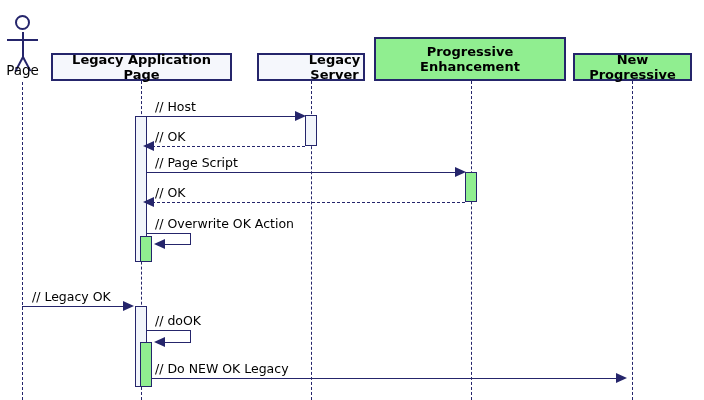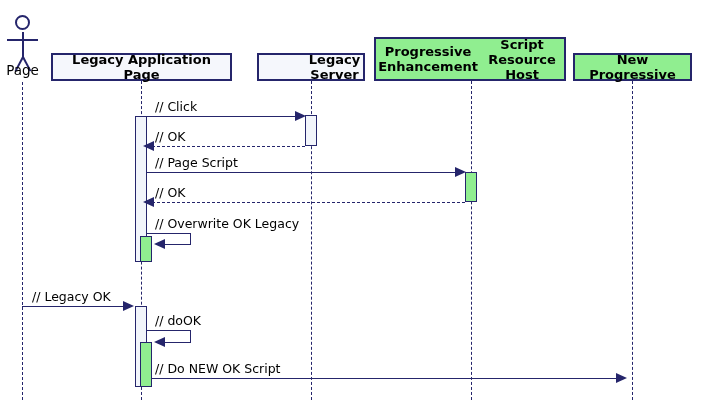--- a/index.html
+++ b/index.html
@@ -65,71 +65,70 @@
   <div class="box blue" style="left:51px;top:53px;width:181px;height:28px;">
     <span>Legacy Application Page</span>
   </div>
   <div class="lifeline" style="left:141px;top:81px;height:319px;"></div>
 
   <div class="box blue" style="left:257px;top:53px;width:108px;height:28px;padding-left:47px;">
     <span>Legacy Server</span>
   </div>
   <div class="lifeline" style="left:311px;top:81px;height:319px;"></div>
 
-  <div class="box green" style="left:374px;top:37px;width:192px;height:44px;flex-direction:row;">
+  <div class="box green" style="left:374px;top:37px;width:192px;height:44px;flex-direction:column;">
     <span>Progressive Enhancement</span>
-    <span>Script Resource Host</span>
   </div>
   <div class="lifeline" style="left:471px;top:81px;height:319px;"></div>
 
   <div class="box green" style="left:573px;top:53px;width:119px;height:28px;">
     <span>New Progressive</span>
   </div>
   <div class="lifeline" style="left:632px;top:81px;height:319px;"></div>
 
   <div class="act blue" style="left:135px;top:116px;width:12px;height:146px;"></div>
 
   <div class="act green" style="left:140px;top:236px;width:12px;height:26px;"></div>
 
   <div class="act blue" style="left:305px;top:115px;width:12px;height:31px;"></div>
 
   <div class="act green" style="left:465px;top:172px;width:12px;height:30px;"></div>
 
   <div class="act blue" style="left:135px;top:306px;width:12px;height:81px;"></div>
   <div class="act green" style="left:140px;top:342px;width:12px;height:45px;"></div>
 
-  <div class="label" style="left:155px;top:99px;">// Click</div>
+  <div class="label" style="left:155px;top:99px;">// Host</div>
   <div class="msgline" style="left:147px;top:116px;width:154px;"></div>
   <div class="arrow right" style="left:295px;top:111px;"></div>
 
   <div class="label" style="left:155px;top:129px;">// OK</div>
   <div class="msgline dash" style="left:152px;top:146px;width:153px;"></div>
   <div class="arrow left" style="left:143px;top:141px;"></div>
 
   <div class="label" style="left:155px;top:155px;">// Page Script</div>
   <div class="msgline" style="left:147px;top:172px;width:314px;"></div>
   <div class="arrow right" style="left:455px;top:167px;"></div>
 
   <div class="label" style="left:155px;top:185px;">// OK</div>
   <div class="msgline dash" style="left:152px;top:202px;width:313px;"></div>
   <div class="arrow left" style="left:143px;top:197px;"></div>
 
-  <div class="label" style="left:155px;top:216px;">// Overwrite OK Legacy</div>
+  <div class="label" style="left:155px;top:216px;">// Overwrite OK Action</div>
   <div class="loop-top" style="left:147px;top:233px;width:44px;"></div>
   <div class="loop-right" style="left:190px;top:233px;height:11px;"></div>
   <div class="loop-bot" style="left:163px;top:244px;width:28px;"></div>
   <div class="arrow left" style="left:154px;top:239px;"></div>
 
   <div class="label" style="left:32px;top:289px;">// Legacy OK</div>
   <div class="msgline" style="left:22px;top:306px;width:104px;"></div>
   <div class="arrow right" style="left:123px;top:301px;"></div>
 
   <div class="label" style="left:155px;top:313px;">// doOK</div>
   <div class="loop-top" style="left:147px;top:330px;width:44px;"></div>
   <div class="loop-right" style="left:190px;top:330px;height:12px;"></div>
   <div class="loop-bot" style="left:163px;top:342px;width:28px;"></div>
   <div class="arrow left" style="left:154px;top:337px;"></div>
 
-  <div class="label" style="left:155px;top:361px;">// Do NEW OK Script</div>
+  <div class="label" style="left:155px;top:361px;">// Do NEW OK Legacy</div>
   <div class="msgline" style="left:152px;top:378px;width:470px;"></div>
   <div class="arrow right" style="left:616px;top:373px;"></div>
 
 </div>
 
 </body></html>

